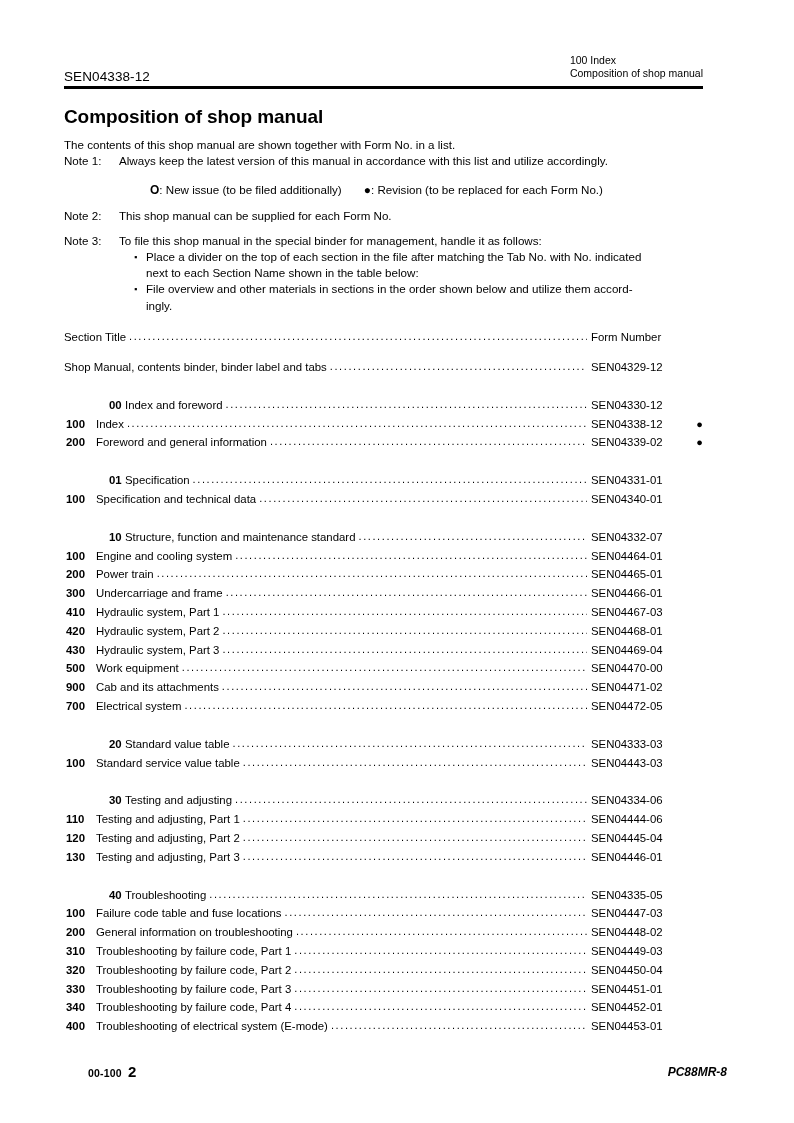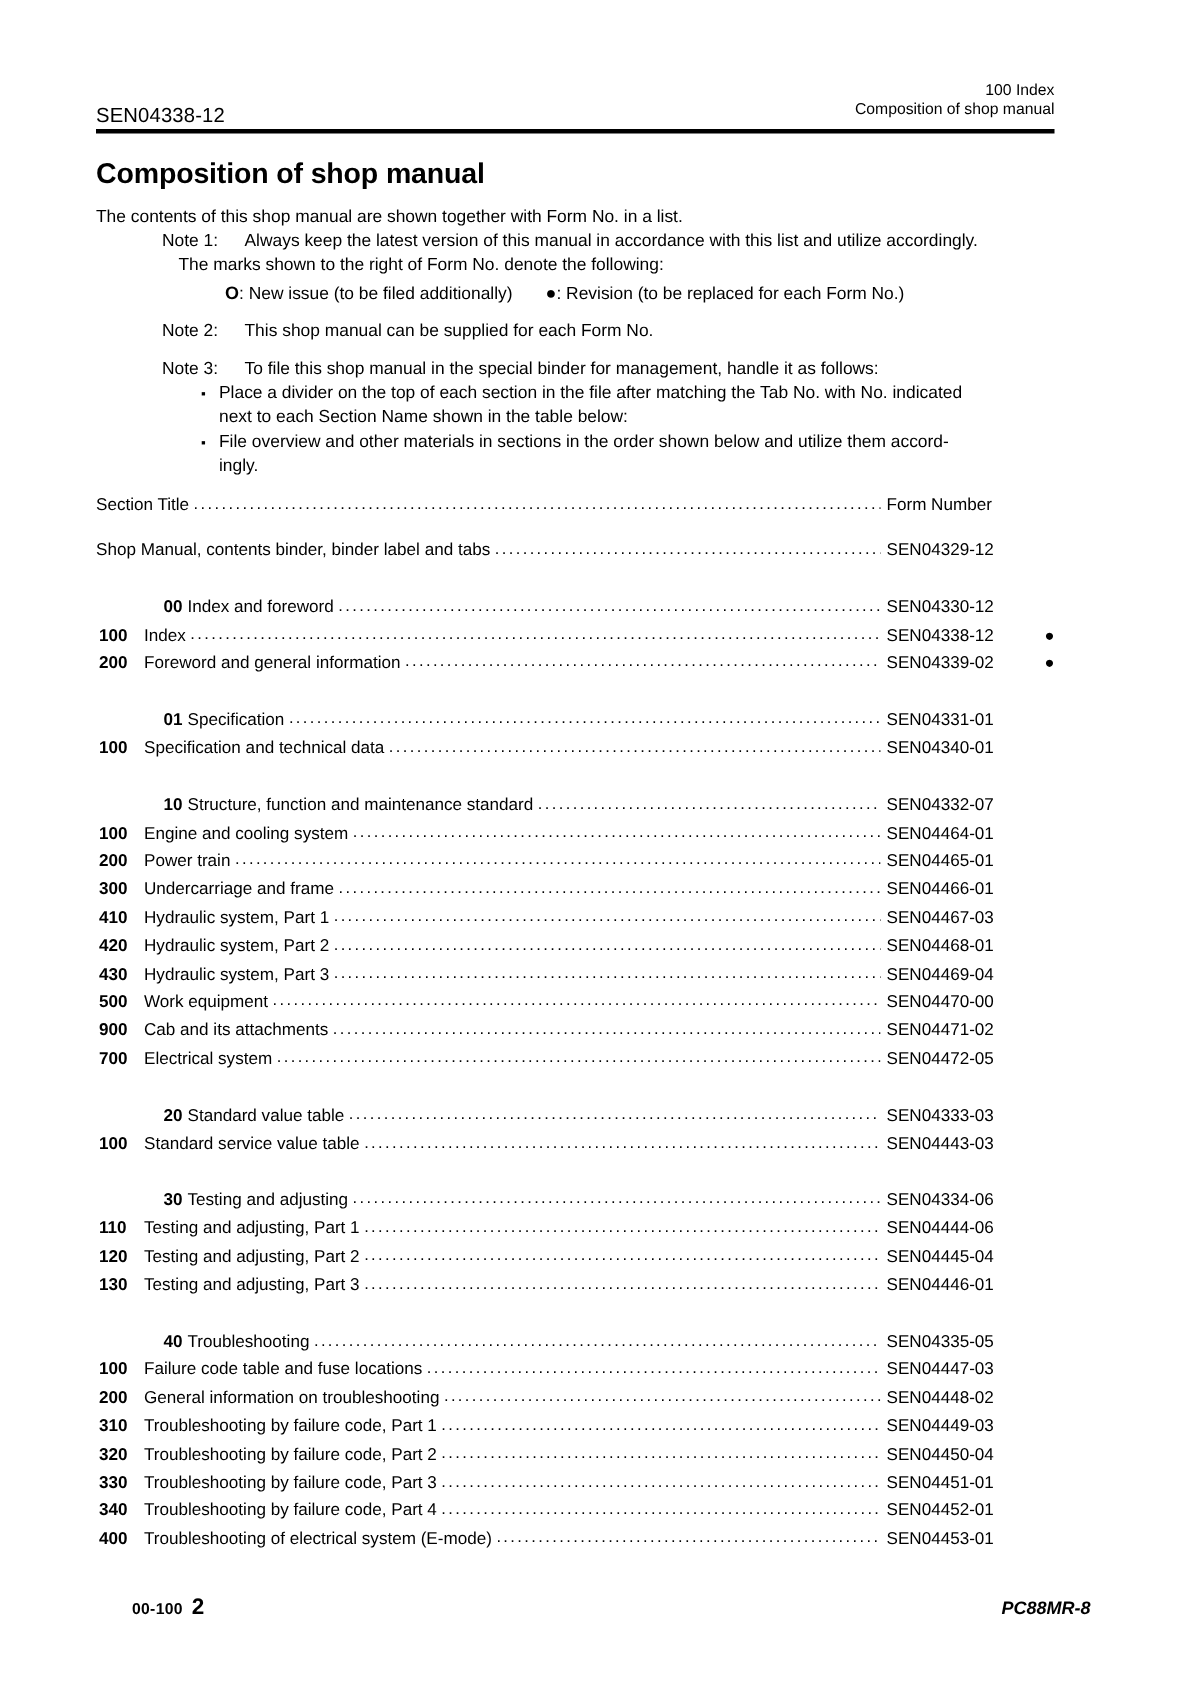--- a/index.html
+++ b/index.html
@@ -36,21 +36,21 @@
     left: 0;
     bottom: 3px;
     font-size: 13.5px;
     letter-spacing: 0.1px;
     white-space: nowrap;
   }
   .header-right {
     position: absolute;
     right: 0;
     top: -1px;
-    text-align: right;
+    text-align: left;
     font-size: 10.5px;
     line-height: 13px;
     white-space: nowrap;
   }
   .header-rule {
     position: absolute;
     left: 64px;
     top: 86px;
     width: 639px;
     height: 3px;
@@ -80,28 +80,27 @@
   .intro-line { white-space: nowrap; }
 
   .note-row {
     display: flex;
     align-items: flex-start;
   }
   .note-label {
     width: 55px;
     flex: 0 0 55px;
     white-space: nowrap;
-    margin-left: 44px;
   }
   .note-body { flex: 1 1 auto; }
   .note-cont { margin-left: 55px; }
 
   .marks-line {
     margin-left: 86px;
-    margin-top: 1px;
+    margin-top: 13px;
     white-space: nowrap;
   }
   .mark-open {
     font-weight: bold;
     font-size: 12px;
   }
   .mark-filled {
     font-size: 12px;
   }
   .mark-gap { display: inline-block; width: 22px; }
@@ -246,21 +245,20 @@
 
   <div class="doc-title">Composition of shop manual</div>
 
   <div class="intro">
     <div class="intro-line">The contents of this shop manual are shown together with Form No. in a list.</div>
 
     <div class="note-row">
       <div class="note-label">Note 1:</div>
       <div class="note-body">Always keep the latest version of this manual in accordance with this list and utilize accordingly.</div>
     </div>
-    <div class="note-cont">The marks shown to the right of Form No. denote the following:</div>
 
     <div class="marks-line">
       <span class="mark-open">O</span><span>:  New issue (to be filed additionally)</span><span class="mark-gap"></span><span class="mark-filled">●</span><span>:  Revision (to be replaced for each Form No.)</span>
     </div>
 
     <div class="note-block">
       <div class="note-row">
         <div class="note-label">Note 2:</div>
         <div class="note-body">This shop manual can be supplied for each Form No.</div>
       </div>

